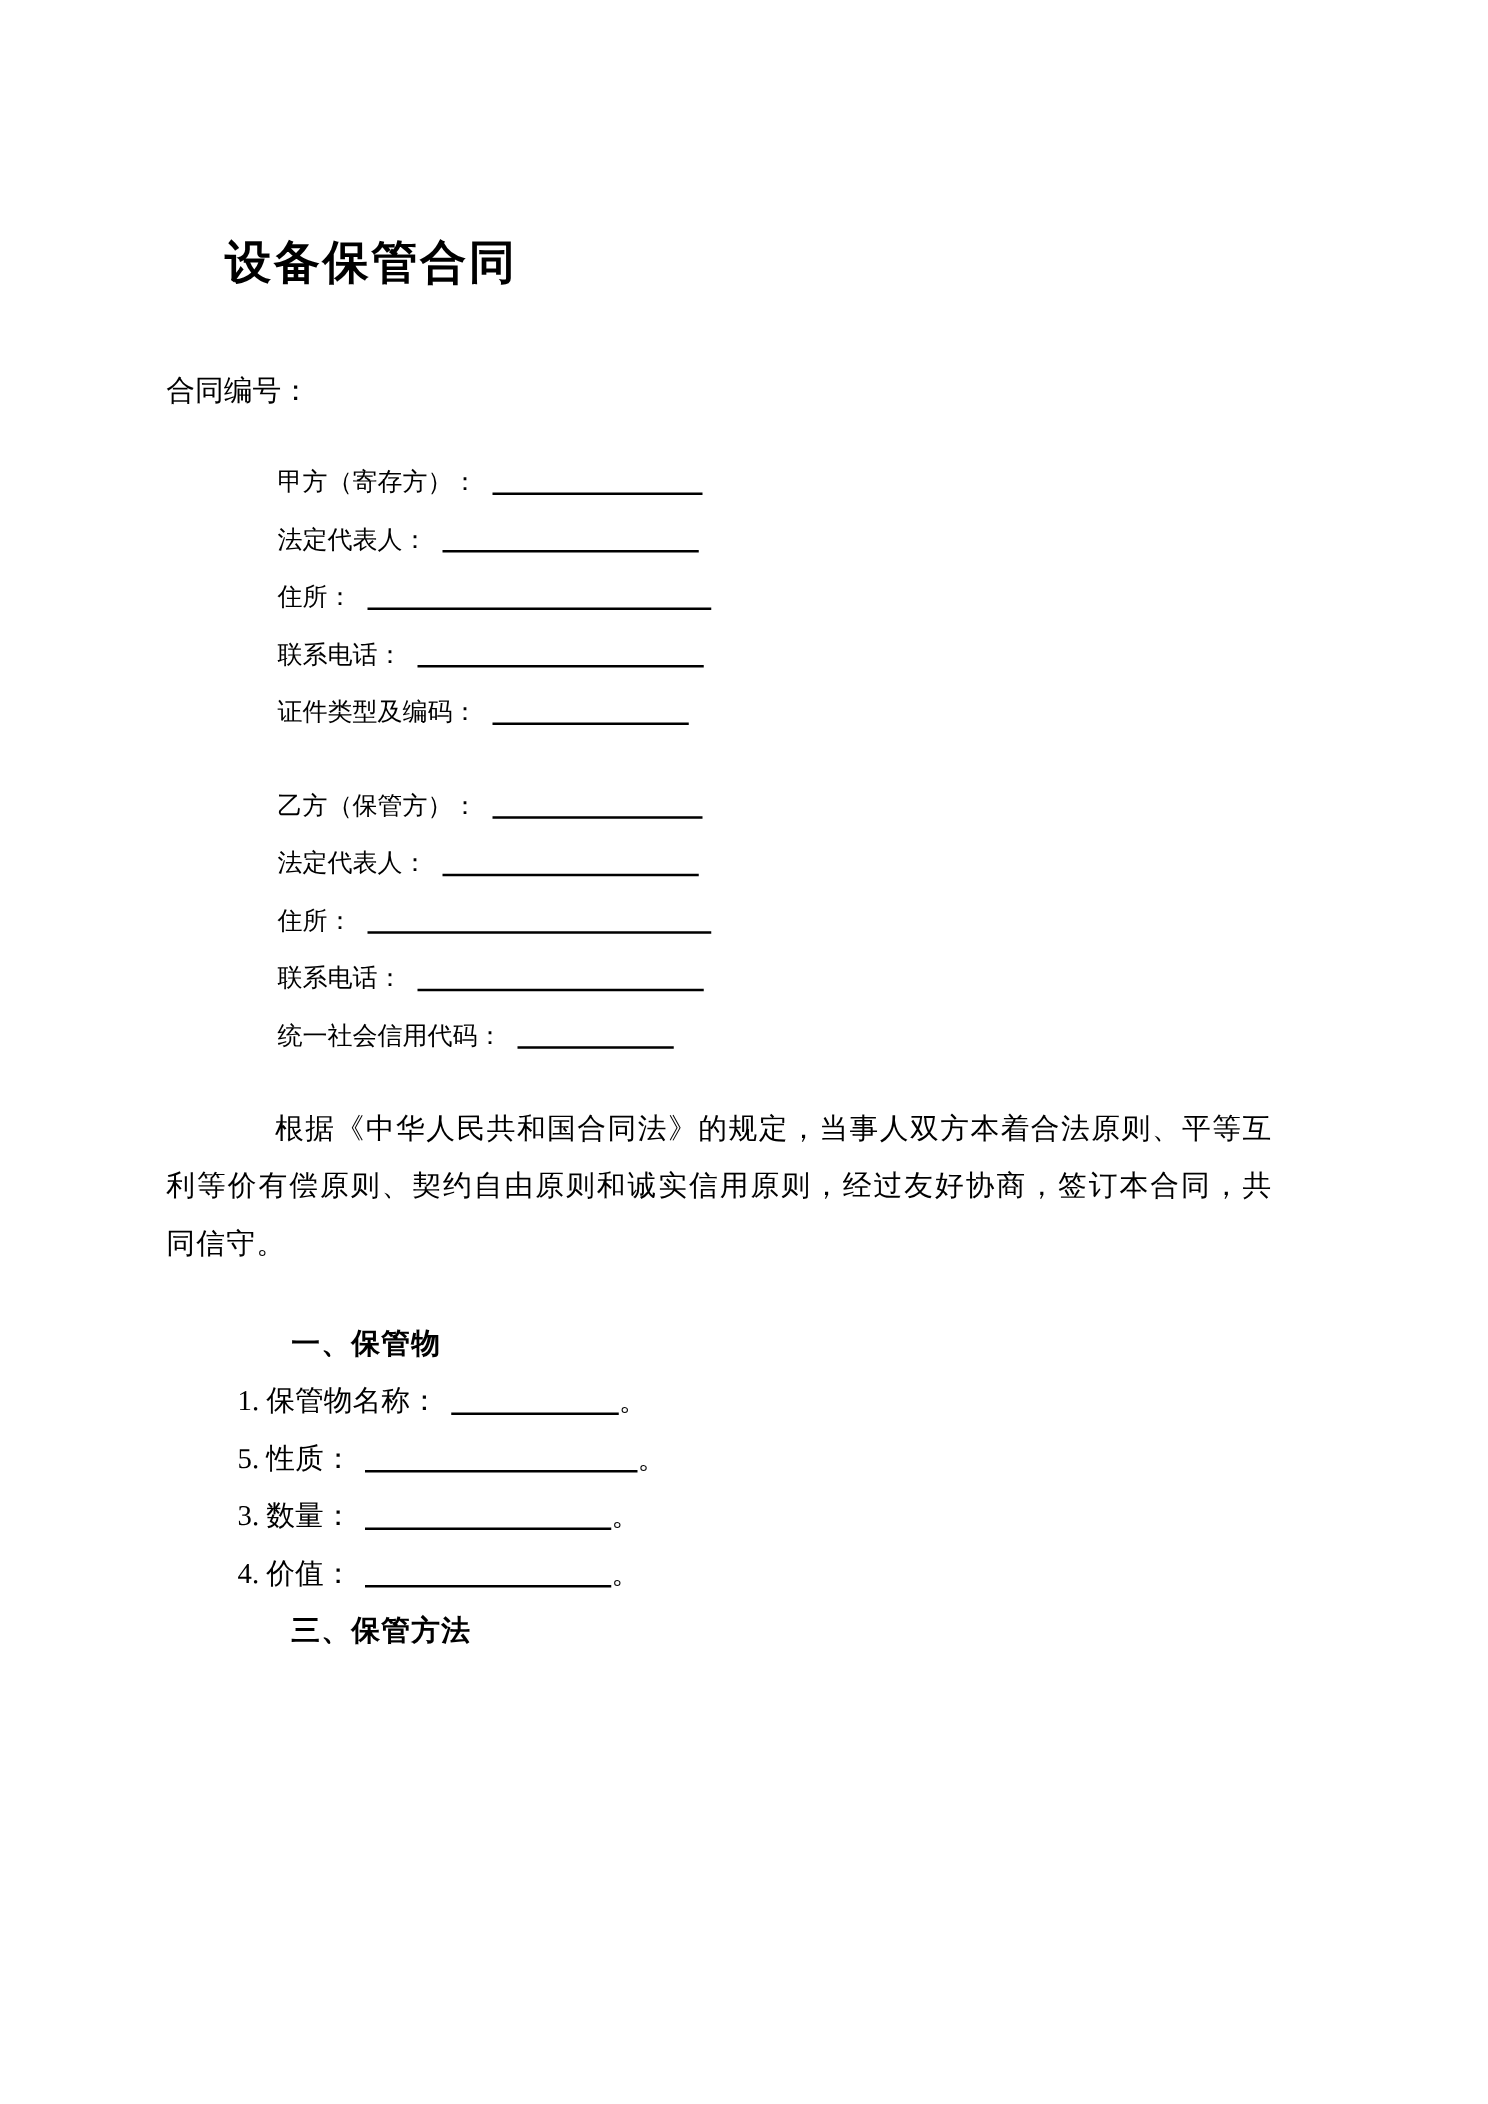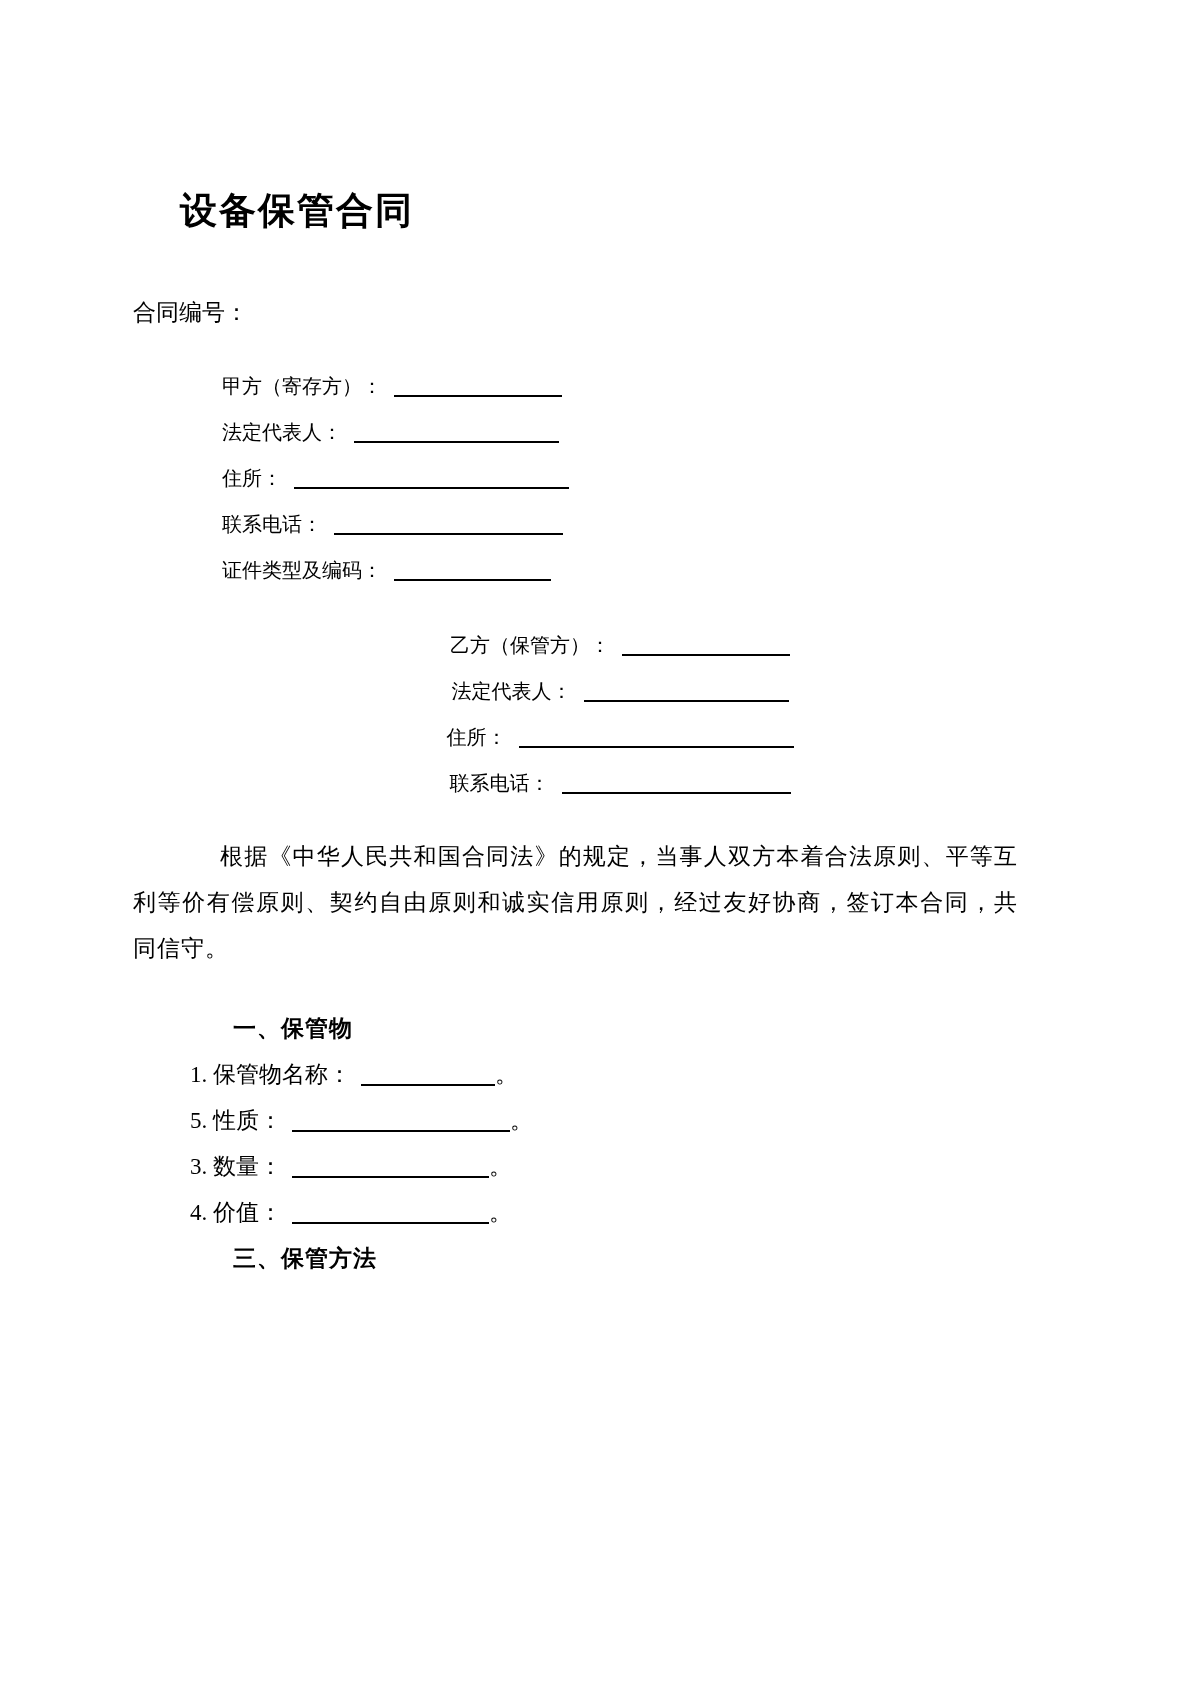--- a/index.html
+++ b/index.html
@@ -25,21 +25,21 @@
     letter-spacing: 2px;
   }
   .contract-no {
     margin-top: 56px;
     font-size: 23px;
     line-height: 46px;
     padding-right: 20px;
   }
   .party-block { }
   .party-a { margin-top: 27px; }
-  .party-b { margin-top: 29px; text-align: center; }
+  .party-b { margin-top: 29px; }
   .field-line {
     font-size: 20px;
     line-height: 46px;
     margin-left: 89px;
     white-space: nowrap;
   }
   .blank {
     display: inline-block;
     height: 20px;
     vertical-align: -4px;
@@ -115,20 +115,23 @@
     </div>
     <div class="field-line">
       <span>法定代表人：</span><span class="blank" style="width:205px"></span>
     </div>
     <div class="field-line">
       <span>住所：</span><span class="blank" style="width:275px"></span>
     </div>
     <div class="field-line">
       <span>联系电话：</span><span class="blank" style="width:229px"></span>
     </div>
+    <div class="field-line">
+      <span>统一社会信用代码：</span><span class="blank" style="width:125px"></span>
+    </div>
   </div>
 
   <p class="preamble">根据《中华人民共和国合同法》的规定，当事人双方本着合法原则、平等互利等价有偿原则、契约自由原则和诚实信用原则，经过友好协商，签订本合同，共同信守。</p>
 
   <div>
     <div class="section-heading s1">一、保管物</div>
     <div class="item-line">
       <span>1. 保管物名称：</span><span class="blank" style="width:134px"></span><span class="suffix">。</span>
     </div>
     <div class="item-line">

